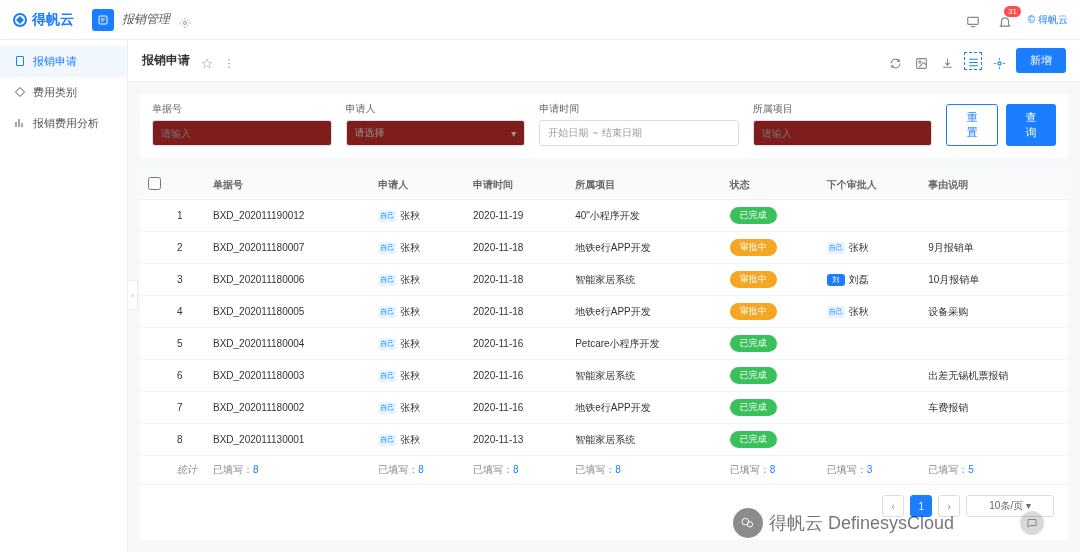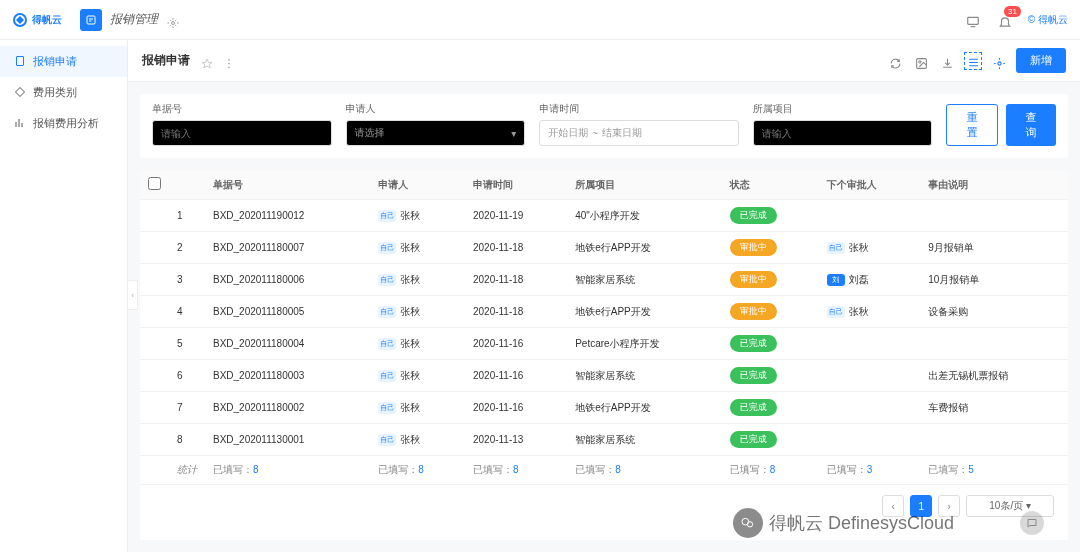--- a/index.html
+++ b/index.html
@@ -1,18 +1,18 @@
 <!DOCTYPE html>
 <html><head>
 <meta charset="utf-8">
 <style>
 * { box-sizing: border-box; margin: 0; padding: 0; }
 body { font-family: "Microsoft YaHei", Arial, sans-serif; font-size: 11px; color: #333; background: #fff; width: 1080px; height: 552px; overflow: hidden; position: relative; }
 .topbar { height: 40px; border-bottom: 1px solid #eee; display: flex; align-items: center; padding: 0 12px; }
-.logo { color: #1b7dff; font-weight: bold; font-size: 10px; display: flex; align-items: center; gap: 4px; }
+.logo { color: #1b7dff; font-weight: bold; font-size: 14px; display: flex; align-items: center; gap: 4px; }
 .app-badge { width: 22px; height: 22px; background: #1b7dff; color: #fff; display: flex; align-items: center; justify-content: center; border-radius: 3px; margin-left: 18px; }
 .app-name { margin-left: 8px; font-size: 12px; color: #555; font-style: italic; }
 .top-right { margin-left: auto; display: flex; align-items: center; gap: 14px; color: #888; }
 .bell { position: relative; }
 .bell .badge { position: absolute; top: -5px; right: -7px; background: #ff4d4f; color: #fff; font-size: 8px; border-radius: 7px; padding: 1px 4px; }
 .user { color: #1b7dff; font-size: 10px; }
 .layout { display: flex; height: calc(100% - 40px); }
 .sidebar { width: 128px; border-right: 1px solid #eee; padding-top: 6px; }
 .nav-item { display: flex; align-items: center; gap: 6px; padding: 8px 14px; font-size: 11px; color: #555; cursor: pointer; }
 .nav-item.active { color: #1b7dff; background: #f0f7ff; }
@@ -22,21 +22,21 @@
 .page-title { font-size: 12px; font-weight: 600; }
 .page-tools { margin-left: auto; display: flex; align-items: center; gap: 8px; }
 .tool-icon { width: 18px; height: 18px; display: flex; align-items: flex-end; justify-content: center; color: #888; cursor: pointer; }
 .tool-icon.selected { border: 1px dashed #1b7dff; color: #1b7dff; }
 .btn { border: none; border-radius: 3px; padding: 5px 14px; font-size: 11px; cursor: pointer; }
 .btn-primary { background: #1b7dff; color: #fff; }
 .btn-outline { background: #fff; color: #1b7dff; border: 1px solid #1b7dff; }
 .filters { background: #fff; margin: 12px; padding: 8px 12px 12px; border-radius: 3px; display: flex; gap: 14px; align-items: flex-end; }
 .fgroup { display: flex; flex-direction: column; gap: 4px; }
 .fgroup label { font-size: 10px; color: #666; }
-.finput { height: 26px; border: 1px solid #ddd; border-radius: 3px; padding: 0 8px; font-size: 10px; color: #999; background: #000000; }
+.finput { height: 26px; border: 1px solid #ddd; border-radius: 3px; padding: 0 8px; font-size: 10px; color: #999; background: #7f1d1d; }
 .finput.sel { display: flex; align-items: center; justify-content: space-between; }
 .drange { display: flex; align-items: center; gap: 4px; height: 26px; border: 1px solid #ddd; border-radius: 3px; padding: 0 8px; font-size: 10px; color: #999; }
 .fbtns { display: flex; gap: 8px; }
 .table-wrap { background: #fff; margin: 0 12px 12px; border-radius: 3px; flex: 1; display: flex; flex-direction: column; overflow: hidden; }
 table { width: 100%; border-collapse: collapse; font-size: 10px; }
 th, td { text-align: left; padding: 7px 8px; border-bottom: 1px solid #f2f2f2; white-space: nowrap; }
 th { color: #666; font-weight: 600; background: #fafafa; }
 .avatar { display: inline-flex; align-items: center; gap: 4px; }
 .av-dot { width: 18px; height: 12px; border-radius: 3px; font-size: 7px; display: inline-flex; align-items: center; justify-content: center; }
 .av-self { background: #e6f4ff; color: #1b7dff; }

